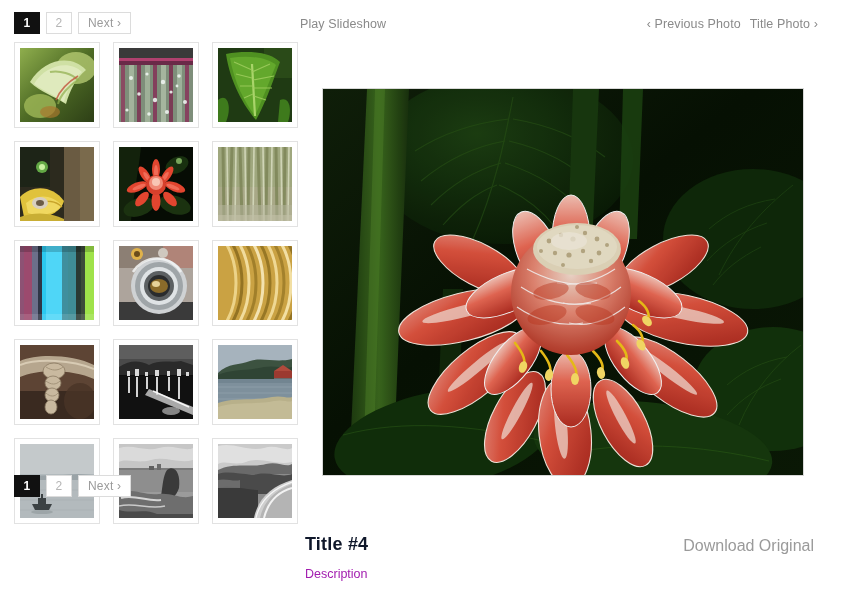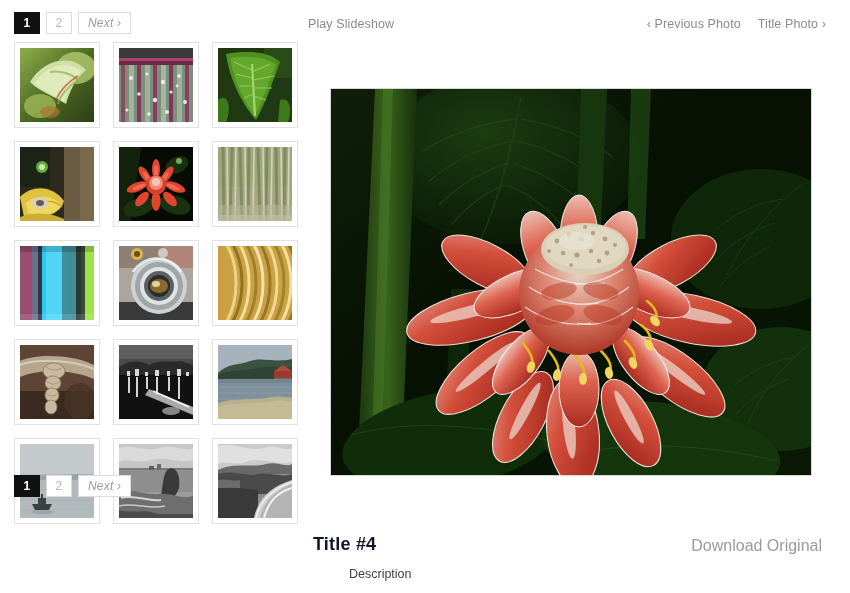--- a/index.html
+++ b/index.html
@@ -61,21 +61,20 @@
   .pager-item.current {
     background: #111111;
     color: #ffffff;
     border-color: #111111;
     font-weight: bold;
   }
   .pager-item.next {
     padding-left: 9px;
     padding-right: 9px;
     color: #9b9b9b;
-    font-style: italic;
   }
 
   
   .thumb-grid {
     position: absolute;
     left: 14px;
     top: 42px;
     width: 266px;
   }
   .thumb-row {
@@ -99,21 +98,21 @@
     display: block;
     overflow: hidden;
     position: relative;
     background: #333;
   }
   .thumb-img svg { display: block; }
 
   
   .right-col {
     position: absolute;
-    left: 282px;
+    left: 274px;
     top: 0;
     width: 560px;
     height: 593px;
   }
 
   .top-bar {
     position: absolute;
     left: 0;
     top: 0;
     width: 560px;
@@ -126,21 +125,21 @@
     font-size: 12.5px;
     color: #8a8a8a;
     cursor: pointer;
     letter-spacing: 0.1px;
   }
   .photo-nav {
     position: absolute;
     right: 16px;
     top: 17px;
     display: flex;
-    gap: 17px;
+    gap: 9px;
     font-size: 12.5px;
     color: #8a8a8a;
     letter-spacing: 0.1px;
   }
   .photo-nav span { cursor: pointer; white-space: nowrap; }
 
   .main-photo-wrap {
     position: absolute;
     left: 48px;
     top: 88px;
@@ -167,22 +166,21 @@
     font-size: 18px;
     font-weight: bold;
     color: #0f172a;
     letter-spacing: 0.2px;
   }
   .photo-desc {
     position: absolute;
     left: 31px;
     top: 41px;
     font-size: 12.5px;
-    color: #404040;
-    margin-left: 36px;
+    color: #a21caf;
   }
   .download-original {
     position: absolute;
     right: 20px;
     top: 11px;
     font-size: 16px;
     color: #9a9a9a;
     cursor: pointer;
     white-space: nowrap;
   }

